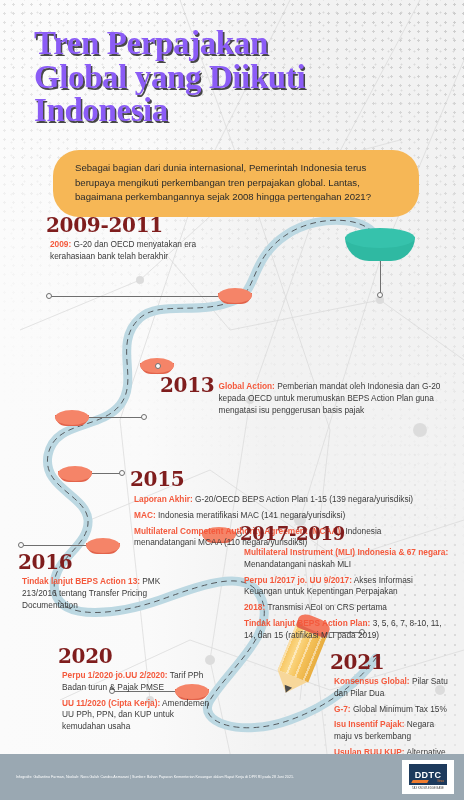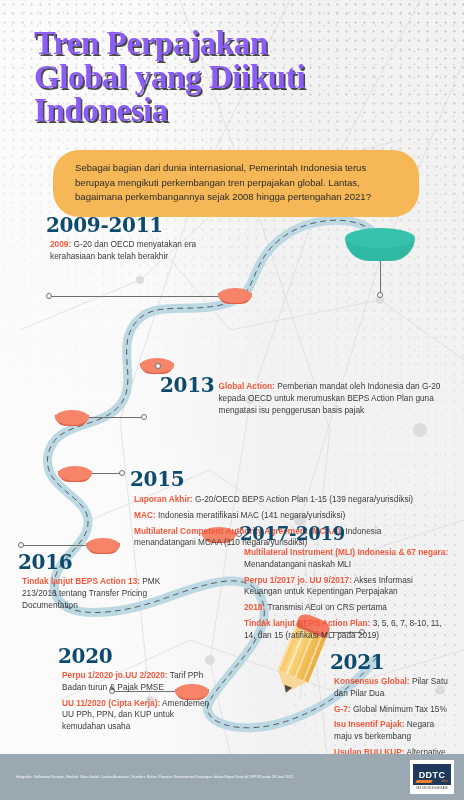--- a/index.html
+++ b/index.html
@@ -130,21 +130,21 @@
     border-right:4.5px solid transparent;
     border-top:7px solid #4a4a4a;
   }
 
   
   .entry{ position:absolute; z-index:5; }
   .yr{
     font-family:"DejaVu Serif", serif;
     font-weight:700;
     font-size:20px;
-    color:#0c4a6e;
+    color:#7f1d1d;
     line-height:1;
     letter-spacing:-0.3px;
     white-space:nowrap;
   }
   .yr-sm{ font-size:18px; }
   .body{
     font-size:8.3px;
     line-height:1.42;
     color:#3a3a3a;
     margin-top:3px;
@@ -172,21 +172,21 @@
     background:#9aa8b2; z-index:8;
     display:flex; align-items:center;
   }
   .footer .credit{
     font-size:3.6px; line-height:1.3; color:#ffffff;
     padding-left:16px; max-width:368px;
     letter-spacing:.05px;
   }
   .logo{
     position:absolute; right:10px; top:6px;
-    width:44px; height:34px; background:#ffffff;
+    width:52px; height:34px; background:#ffffff;
     display:flex; flex-direction:column; align-items:center; justify-content:center;
     padding:2px;
   }
   .logo .logo-box{
     width:38px; height:21px; background:#1d3a5c;
     display:flex; align-items:center; justify-content:center;
     position:relative;
   }
   .logo .logo-text{
     color:#fff; font-weight:700; font-size:9px; letter-spacing:.4px;

